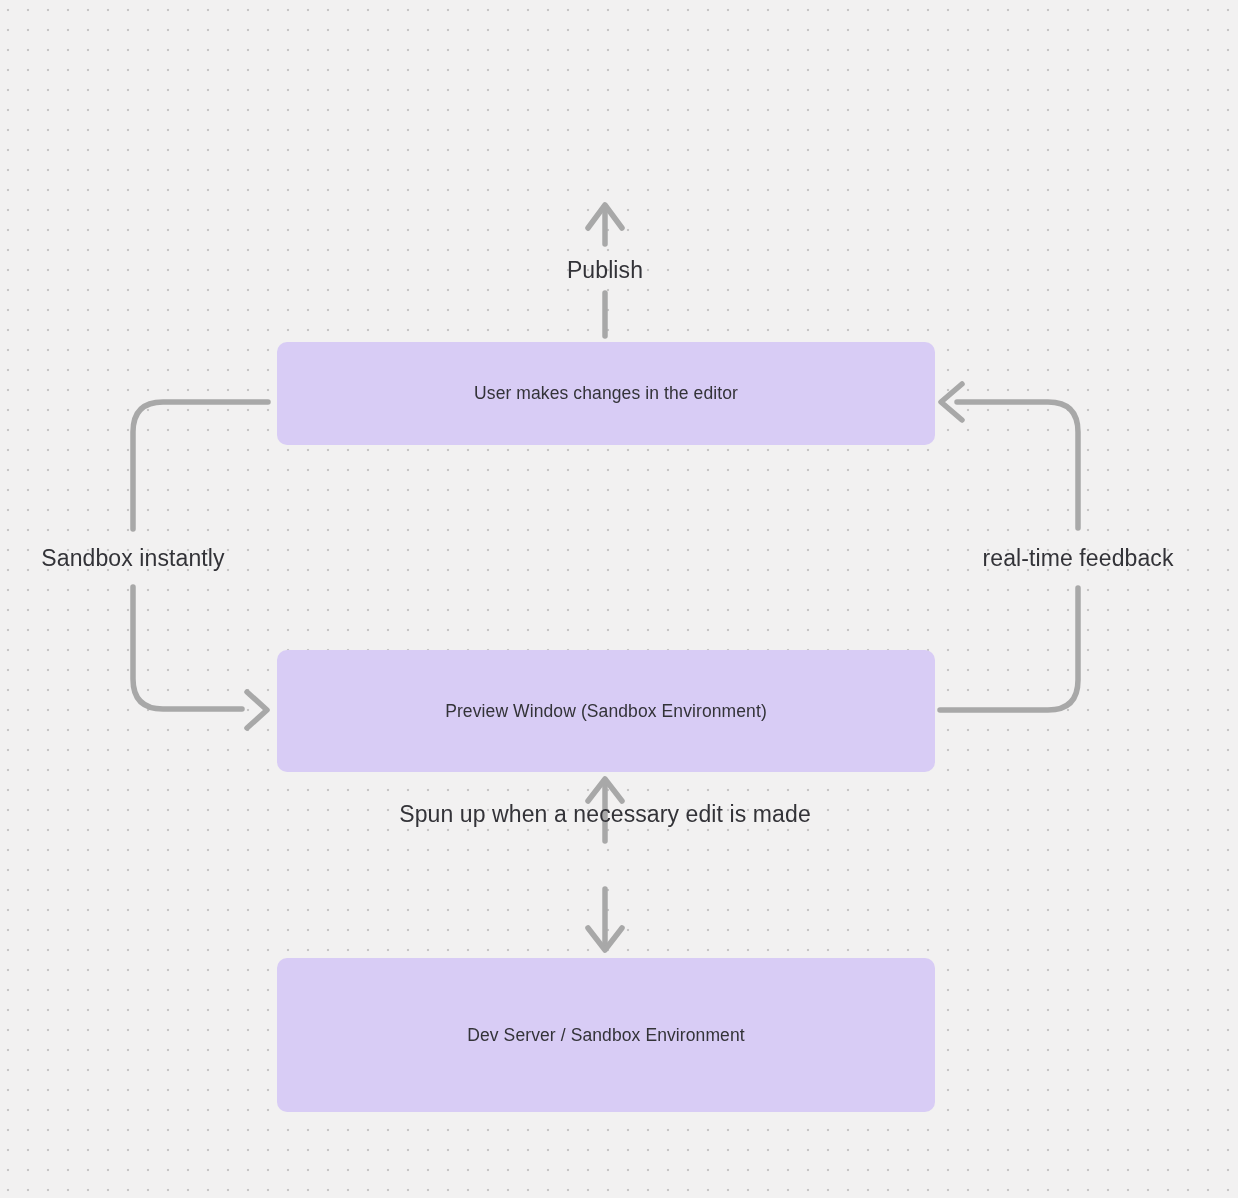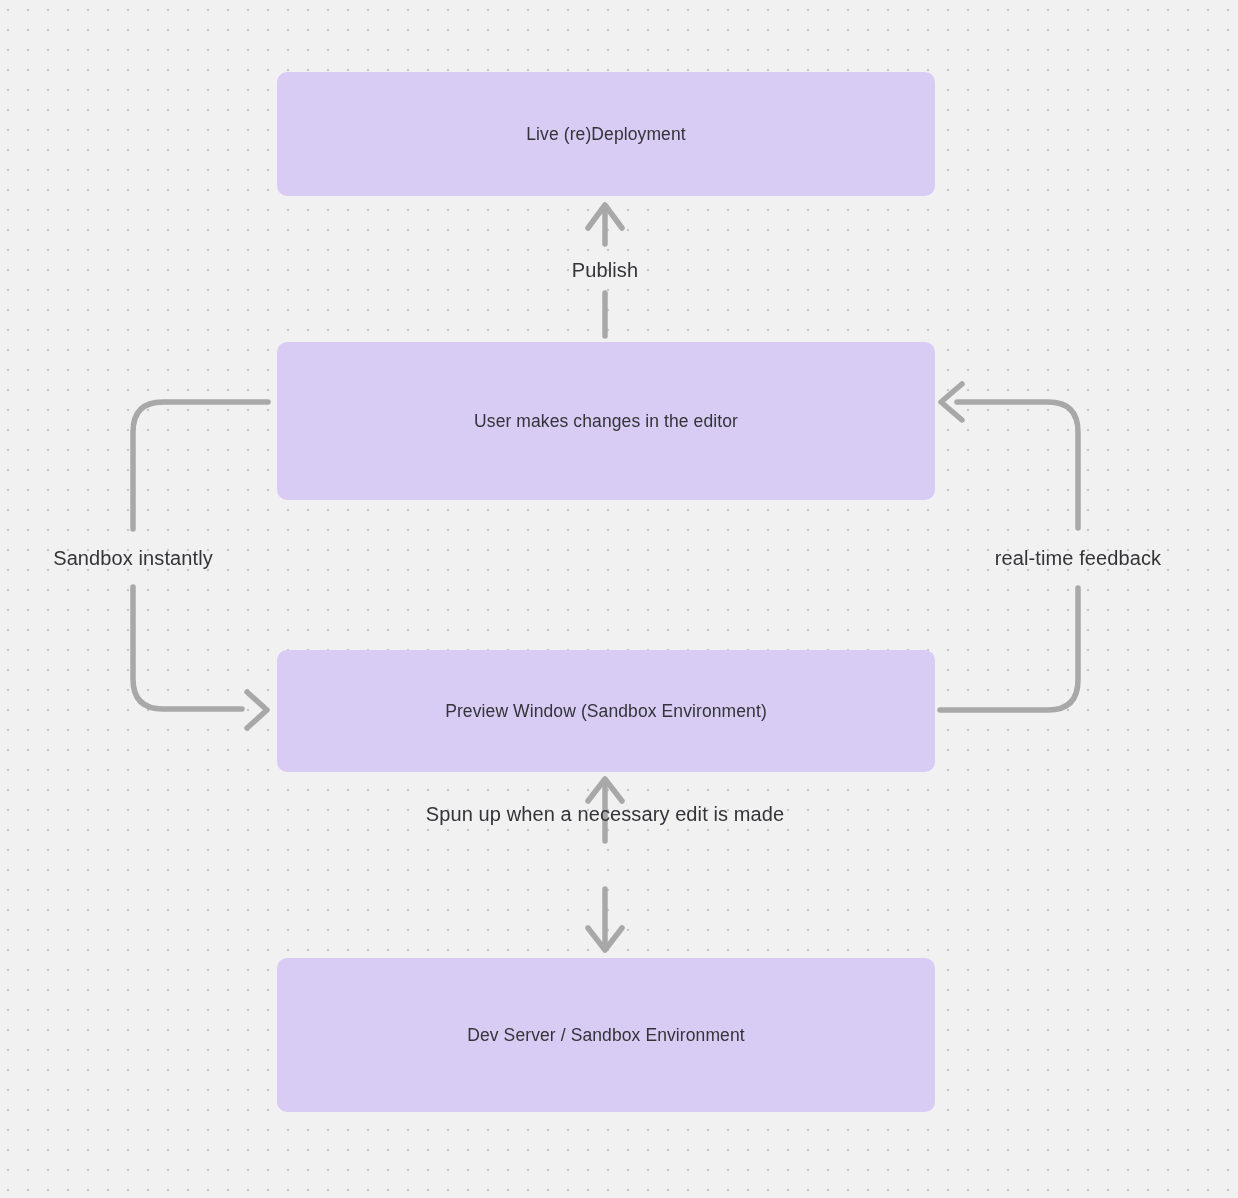--- a/index.html
+++ b/index.html
@@ -46,29 +46,29 @@
     border-radius:10px;
     display:flex;
     align-items:center;
     justify-content:center;
     text-align:center;
     color: var(--text);
     font-size:17.5px;
     letter-spacing:0.1px;
   }
   .node-1{ top:72px;  height:124px; }
-  .node-2{ top:342px; height:158px; }
+  .node-2{ top:342px; height:103px; }
   .node-3{ top:650px; height:122px; }
   .node-4{ top:958px; height:154px; }
   .edge-label{
     position:absolute;
     transform: translate(-50%,-50%);
     white-space: nowrap;
     color: var(--text);
-    font-size:20px;
+    font-size:23px;
     letter-spacing:0.1px;
   }
   .label-publish      { left:605px;  top:270px; }
   .label-updates      { left:133px;  top:558px; }
   .label-realtime     { left:1078px; top:558px;text-align:right; }
   .label-spunup       { left:605px;  top:814px; }
 </style>
 </head>
 <body>
 
@@ -95,23 +95,20 @@
     </g>
 
     <g>
       <path class="edge" d="M605 841 V783"></path>
       <path class="edge" d="M588 801 L605 779 L622 801"></path>
       <path class="edge" d="M605 889 V945"></path>
       <path class="edge" d="M588 928 L605 950 L622 928"></path>
     </g>
   </svg>
 
-  <div class="node node-1">
-    <span>Live (re)Deployment</span>
-  </div>
 
   <div class="node node-2">
     <span>User makes changes in the editor</span>
   </div>
 
   <div class="node node-3">
     <span>Preview Window (Sandbox Environment)</span>
   </div>
 
   <div class="node node-4">

